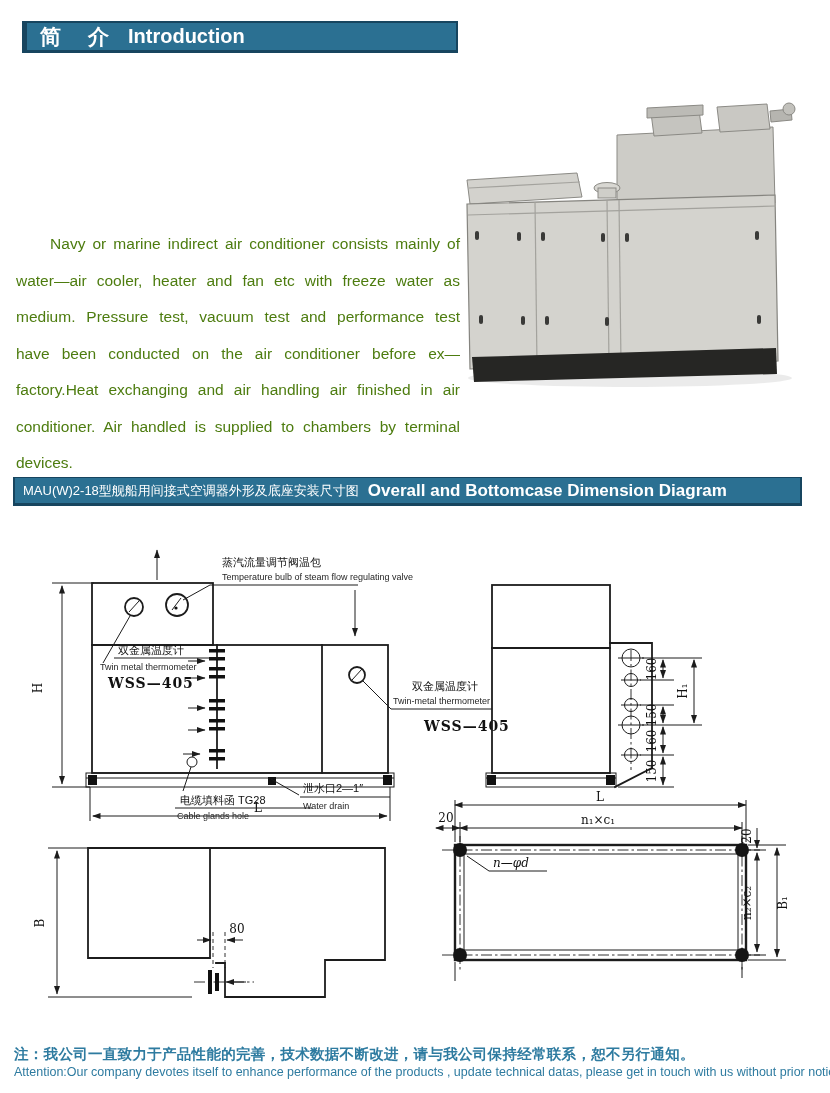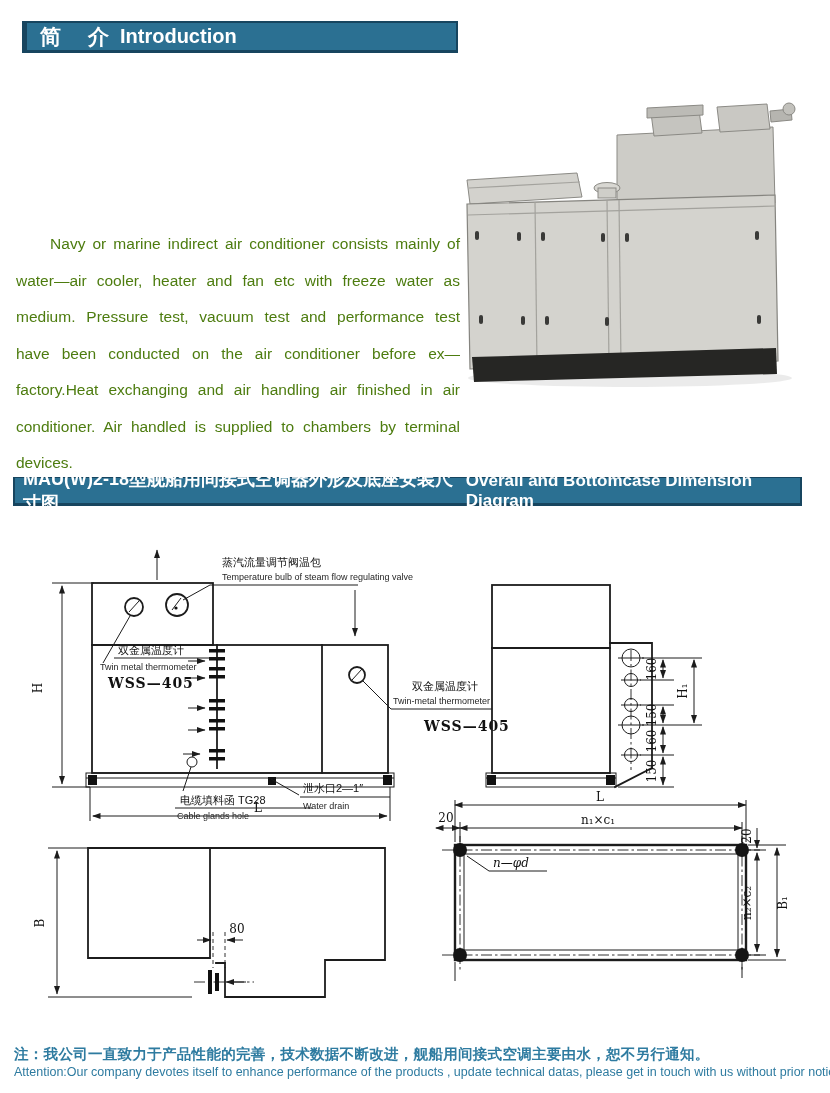--- a/index.html
+++ b/index.html
@@ -1,25 +1,25 @@
 <!DOCTYPE html>
 <html style="--banner: #2b7092; --banner_dark: #17455f; --footer_text: #2e7ba0;"><head>
 <meta charset="utf-8">
 <style>
   html,body{margin:0;padding:0;background:#e8e8e8;}
   .page{position:relative;width:830px;height:1093px;background:#ffffff;overflow:hidden;
         font-family:"Liberation Sans","DejaVu Sans",sans-serif;margin:0 auto;}
   
   .banner{position:absolute;background:var(--banner,#2b7092);color:#fff;display:flex;align-items:center;
           box-sizing:border-box;border:2px solid var(--banner_dark,#17455f);}
-  .banner-intro{left:22px;top:21px;width:436px;height:32px;border-left-width:5px;border-bottom-width:3px;padding-left:13px;gap:8px;}
+  .banner-intro{left:22px;top:21px;width:436px;height:32px;border-left-width:5px;border-bottom-width:3px;padding-left:13px;gap:16px;}
   .banner-intro .zh{font-size:21px;font-weight:bold;letter-spacing:3px;}
   .banner-intro .en{font-size:20px;font-weight:700;}
   .banner-dim{left:13px;top:477px;width:789px;height:29px;border-width:1px 2px 3px 2px;padding-left:8px;gap:9px;}
-  .banner-dim .zh{font-size:18px;font-weight:700;}
+  .banner-dim .zh{font-size:13px;font-weight:400;}
   .banner-dim .en{font-size:17px;font-weight:600;}
   
   .para{position:absolute;text-align:justify;color:#1c1c1c;}
   .para-zh{left:16px;top:60px;width:444px;font-size:17.5px;line-height:37px;text-indent:2em;}
   .para-en{left:16px;top:226px;width:444px;font-size:15.5px;line-height:36.5px;text-indent:2.2em;word-spacing:2.5px;color:#4d7c0f;}
   
   .photo{position:absolute;left:455px;top:85px;width:375px;height:310px;}
   .diagram{position:absolute;left:0;top:520px;width:830px;height:520px;}
   
   .note{position:absolute;left:14px;color:var(--footer_text,#2e7ba0);white-space:nowrap;}
@@ -299,16 +299,16 @@
 
       <line x1="455" y1="442" x2="455" y2="461" class="dim"></line>
       <line x1="742" y1="444" x2="742" y2="458" class="dim"></line>
 
       <line x1="489" y1="351" x2="467" y2="336" class="thin"></line>
       <line x1="489" y1="351" x2="547" y2="351" class="thin"></line>
       <text x="493" y="347" class="lbl-dim" font-style="italic">n—φd</text>
     </g>
   </svg>
 
-  <div class="note note-zh">注：我公司一直致力于产品性能的完善，技术数据不断改进，舰船用间接式空调主要由水，恕不另行通知。</div>
+  <div class="note note-zh">注：我公司一直致力于产品性能的完善，技术数据不断改进，请与我公司保持经常联系，恕不另行通知。</div>
   <div class="note note-en">Attention:Our company devotes itself to enhance performance of the products , update technical datas, please get in touch with us without prior notice.</div>
 
 </div>
 
 </body></html>

